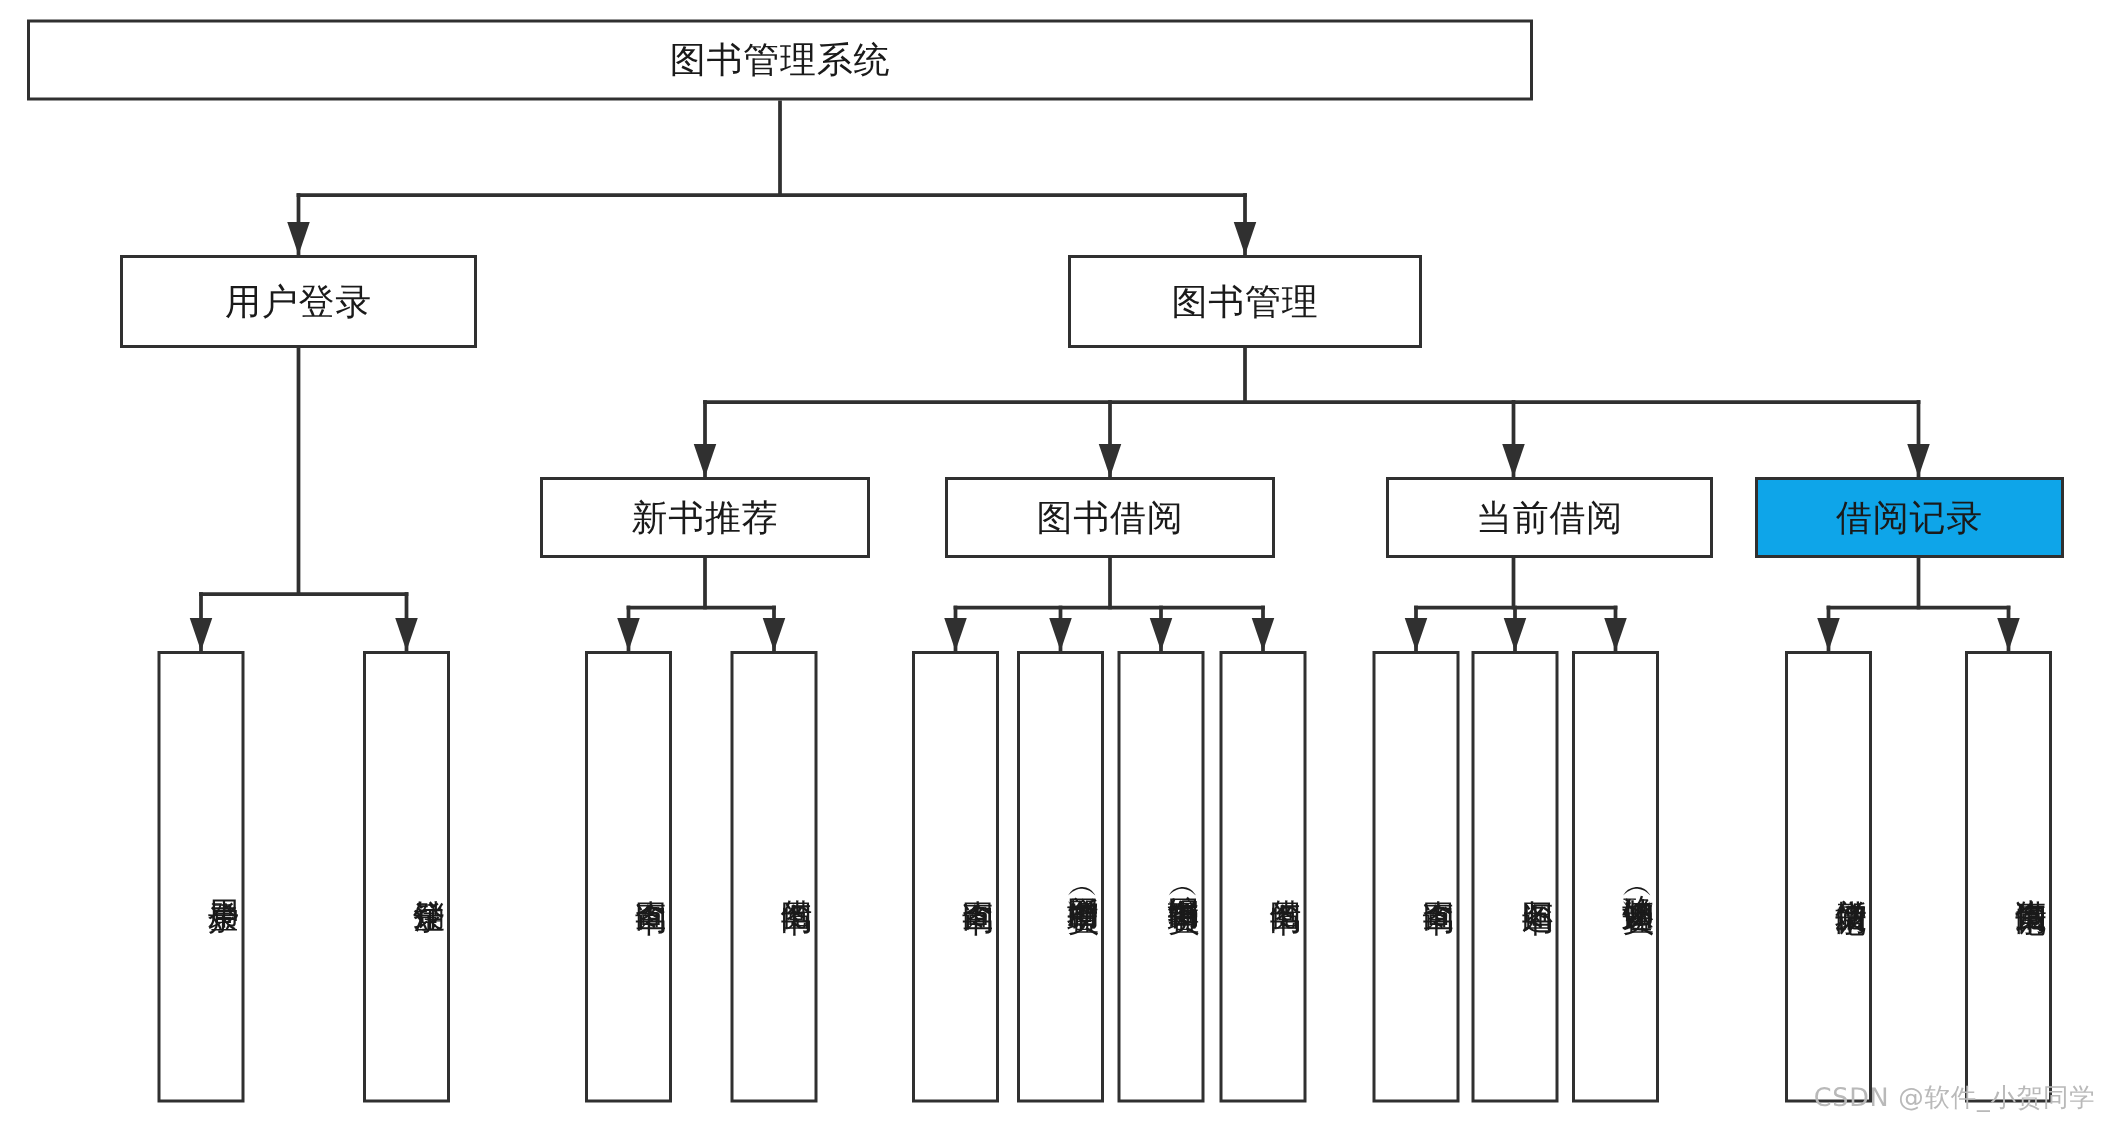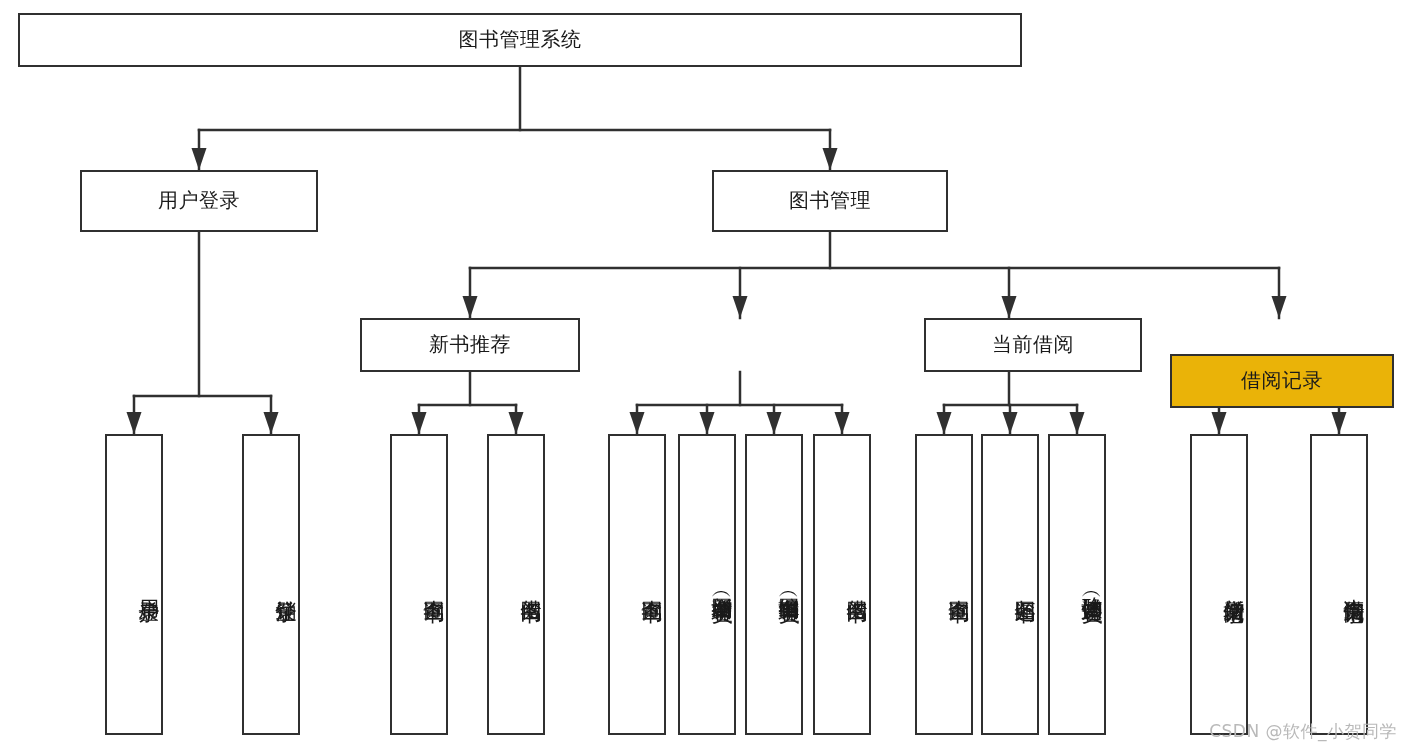--- a/index.html
+++ b/index.html
@@ -32,21 +32,21 @@
     border: 2px solid #303030;
     background: #ffffff;
     display: flex;
     align-items: center;
     justify-content: center;
     color: #1a1a1a;
     line-height: 1.18;
     text-align: center;
   }
   .node.horiz {
-    font-size: 20px;
+    font-size: 24px;
     letter-spacing: 0.5px;
   }
   .node.vert {
     writing-mode: vertical-rl;
     text-orientation: upright;
     font-size: 21px;
     letter-spacing: 1px;
     padding: 6px 0;
     align-items: flex-start;
     justify-content: center;
@@ -140,24 +140,27 @@
   <div class="node horiz" style="left: 80px; top: 170px; width: 238px; height: 62px; border-color: rgb(48, 48, 48); background: rgb(255, 255, 255); color: rgb(26, 26, 26);">
     <span class="node-label">用户登录</span>
   </div>
   <div class="node horiz" style="left: 712px; top: 170px; width: 236px; height: 62px; border-color: rgb(48, 48, 48); background: rgb(255, 255, 255); color: rgb(26, 26, 26);">
     <span class="node-label">图书管理</span>
   </div>
 
   <div class="node horiz" style="left: 360px; top: 318px; width: 220px; height: 54px; border-color: rgb(48, 48, 48); background: rgb(255, 255, 255); color: rgb(26, 26, 26);">
     <span class="node-label">新书推荐</span>
   </div>
+  <div class="node horiz" style="left: 630px; top: 318px; width: 220px; height: 54px; border-color: rgb(48, 48, 48); background: rgb(255, 255, 255); color: rgb(26, 26, 26);">
+    <span class="node-label">图书借阅</span>
+  </div>
   <div class="node horiz" style="left: 900px; top: 318px; width: 218px; height: 54px; border-color: rgb(48, 48, 48); background: rgb(255, 255, 255); color: rgb(26, 26, 26); margin-left: 24px;">
     <span class="node-label">当前借阅</span>
   </div>
-  <div class="node horiz" style="left: 1170px; top: 318px; width: 224px; height: 54px; border-color: rgb(48, 48, 48); background: #eab308; color: rgb(26, 26, 26); margin-top: 36px;">
+  <div class="node horiz" style="left: 1170px; top: 318px; width: 206px; height: 54px; border-color: rgb(48, 48, 48); background: #0ea5e9; color: rgb(26, 26, 26);">
     <span class="node-label">借阅记录</span>
   </div>
 
   <div class="node vert" style="left: 105px; top: 434px; width: 58px; height: 301px; border-color: rgb(48, 48, 48); background: rgb(255, 255, 255); color: rgb(26, 26, 26);">
     <span class="node-label">用户登录</span>
   </div>
   <div class="node vert" style="left: 242px; top: 434px; width: 58px; height: 301px; border-color: rgb(48, 48, 48); background: rgb(255, 255, 255); color: rgb(26, 26, 26);">
     <span class="node-label">注销登录</span>
   </div>
 

